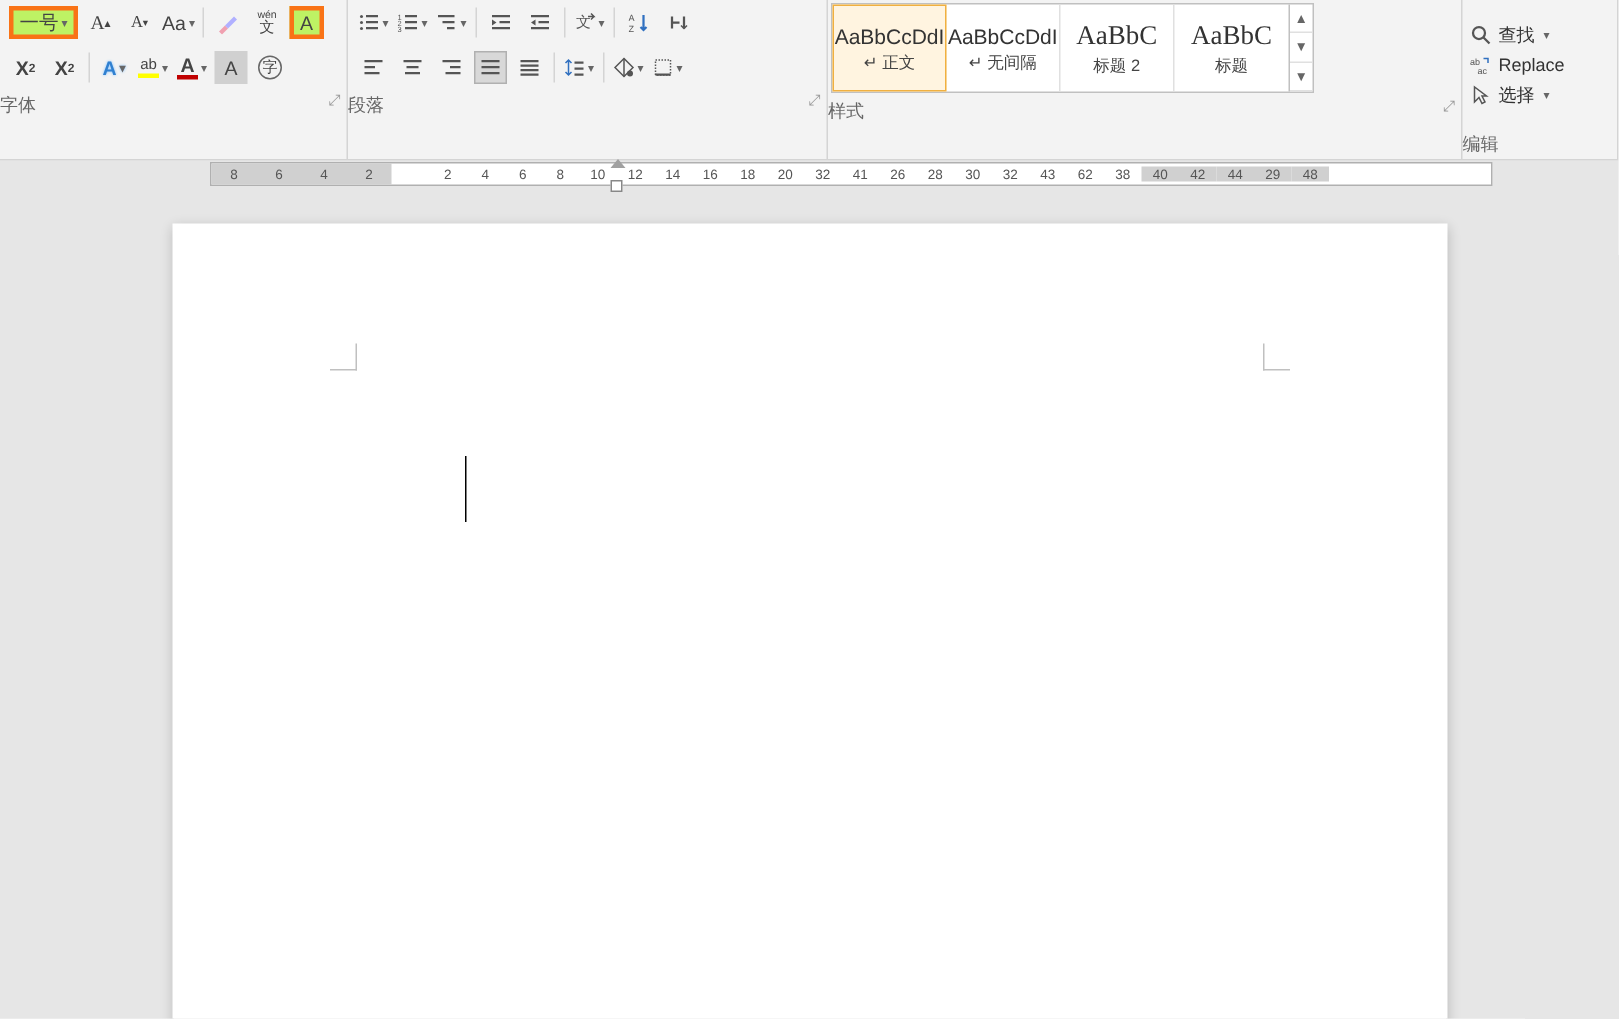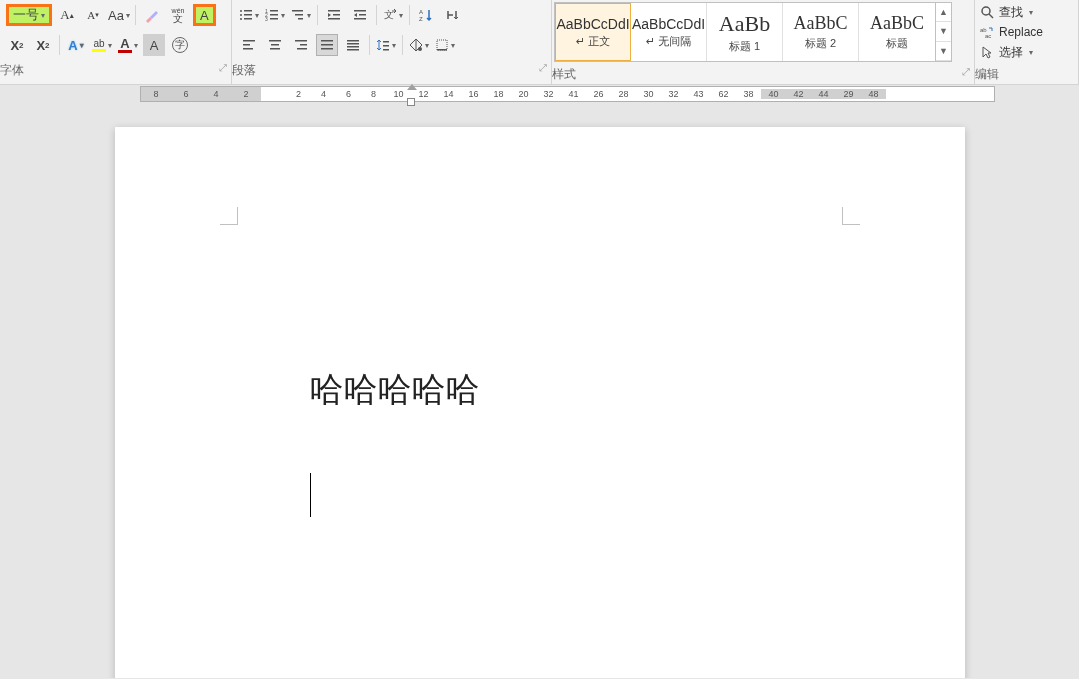--- a/index.html
+++ b/index.html
@@ -114,21 +114,21 @@
   justify-content: center;
   font-size: 9px;
   color: #666;
   cursor: pointer;
   border-bottom: 1px solid #e0e0e0;
 }
 
 .edit-items {
   display: flex;
   flex-direction: column;
-  padding: 2px 4px;
+  padding: 13px 4px;
 }
 .edit-item {
   display: flex;
   align-items: center;
   height: 20px;
   cursor: pointer;
   font-size: 12px;
   color: #333;
   gap: 4px;
 }
@@ -431,24 +431,20 @@
     <div class="ribbon-section styles-group">
       <div style="display:flex">
         <div class="styles-gallery">
           <div class="style-item selected">
             <div class="style-preview">AaBbCcDdI</div>
             <div class="style-name">↵ 正文</div>
           </div>
           <div class="style-item">
             <div class="style-preview">AaBbCcDdI</div>
             <div class="style-name">↵ 无间隔</div>
-          </div>
-          <div class="style-item">
-            <div class="style-preview big">AaBb</div>
-            <div class="style-name">标题 1</div>
           </div>
           <div class="style-item">
             <div class="style-preview" style="font-family:serif;font-size:18px">AaBbC</div>
             <div class="style-name">标题 2</div>
           </div>
           <div class="style-item" style="border-right:none">
             <div class="style-preview" style="font-family:serif;font-size:18px">AaBbC</div>
             <div class="style-name">标题</div>
           </div>
           <div class="styles-scroll">
@@ -540,16 +536,15 @@
     </div>
     <div class="ruler-indent-top"></div>
     <div class="ruler-indent-bottom"></div>
   </div>
 </div>
 
 <div class="document-area">
   <div class="page">
     <div class="margin-corner tl"></div>
     <div class="margin-corner tr"></div>
-    <div class="doc-text">哈哈哈哈哈</div>
     <div class="cursor-line"></div>
   </div>
 </div>
 
 </body></html>

